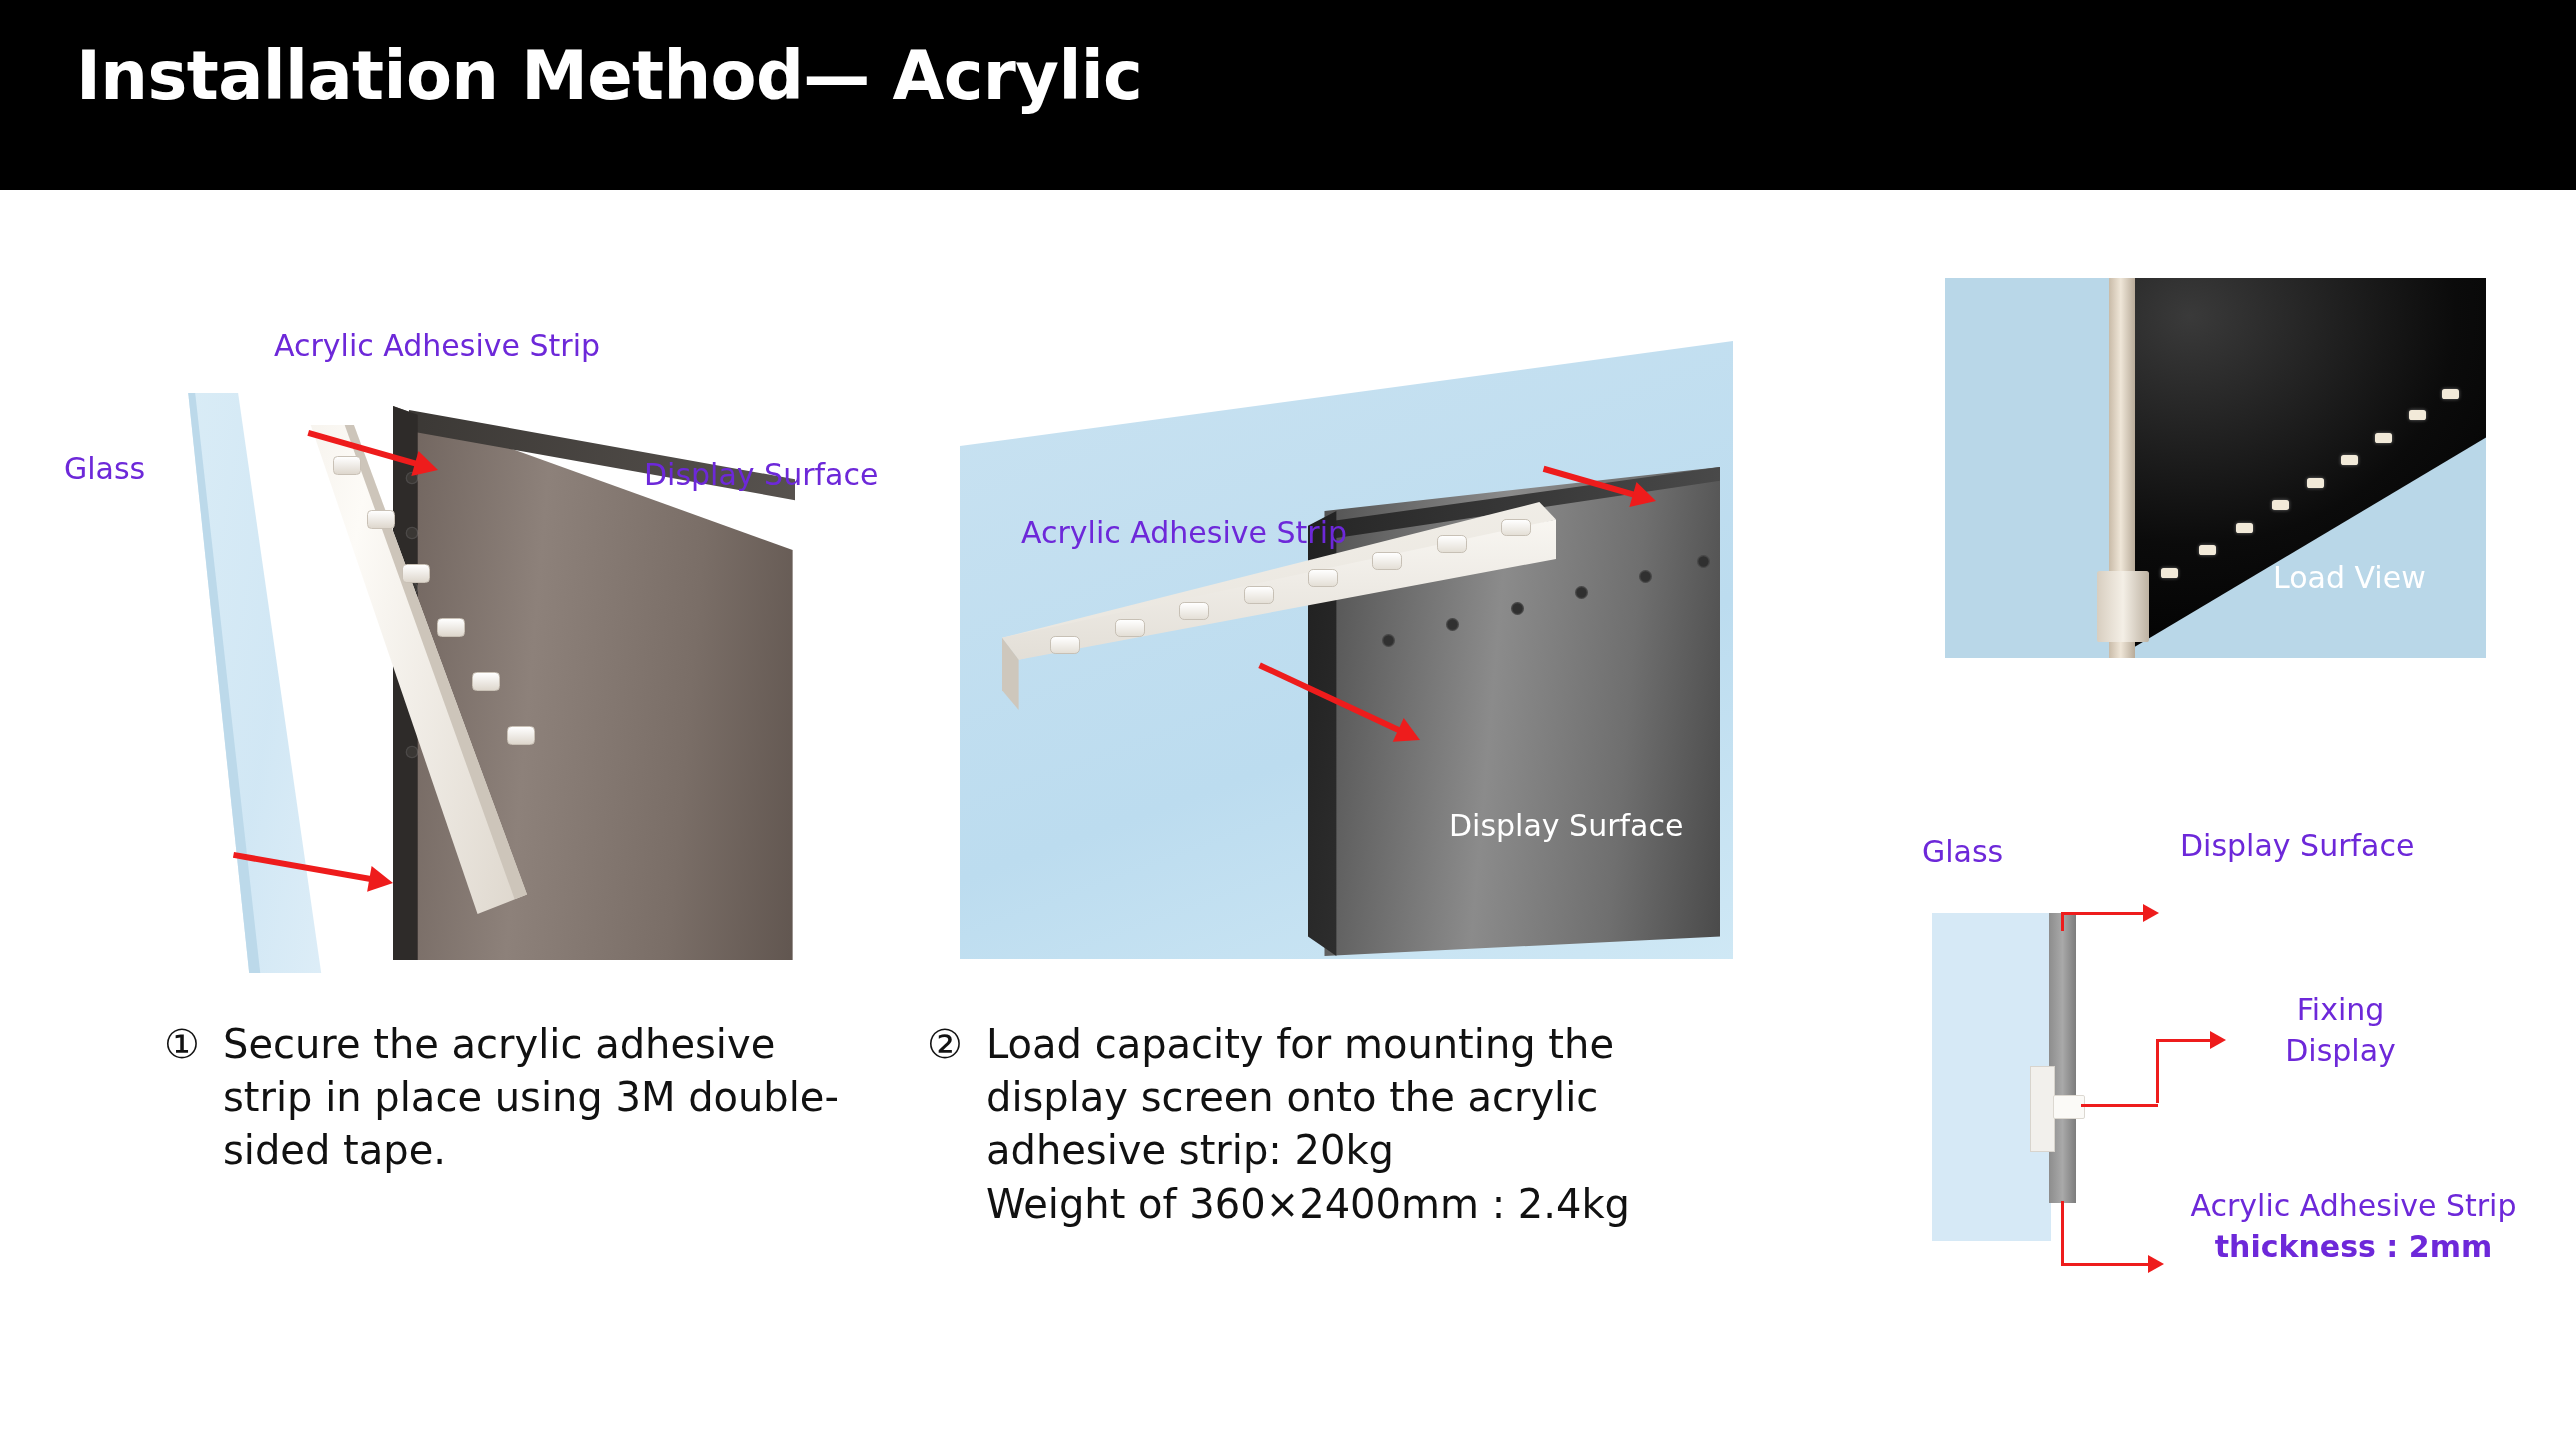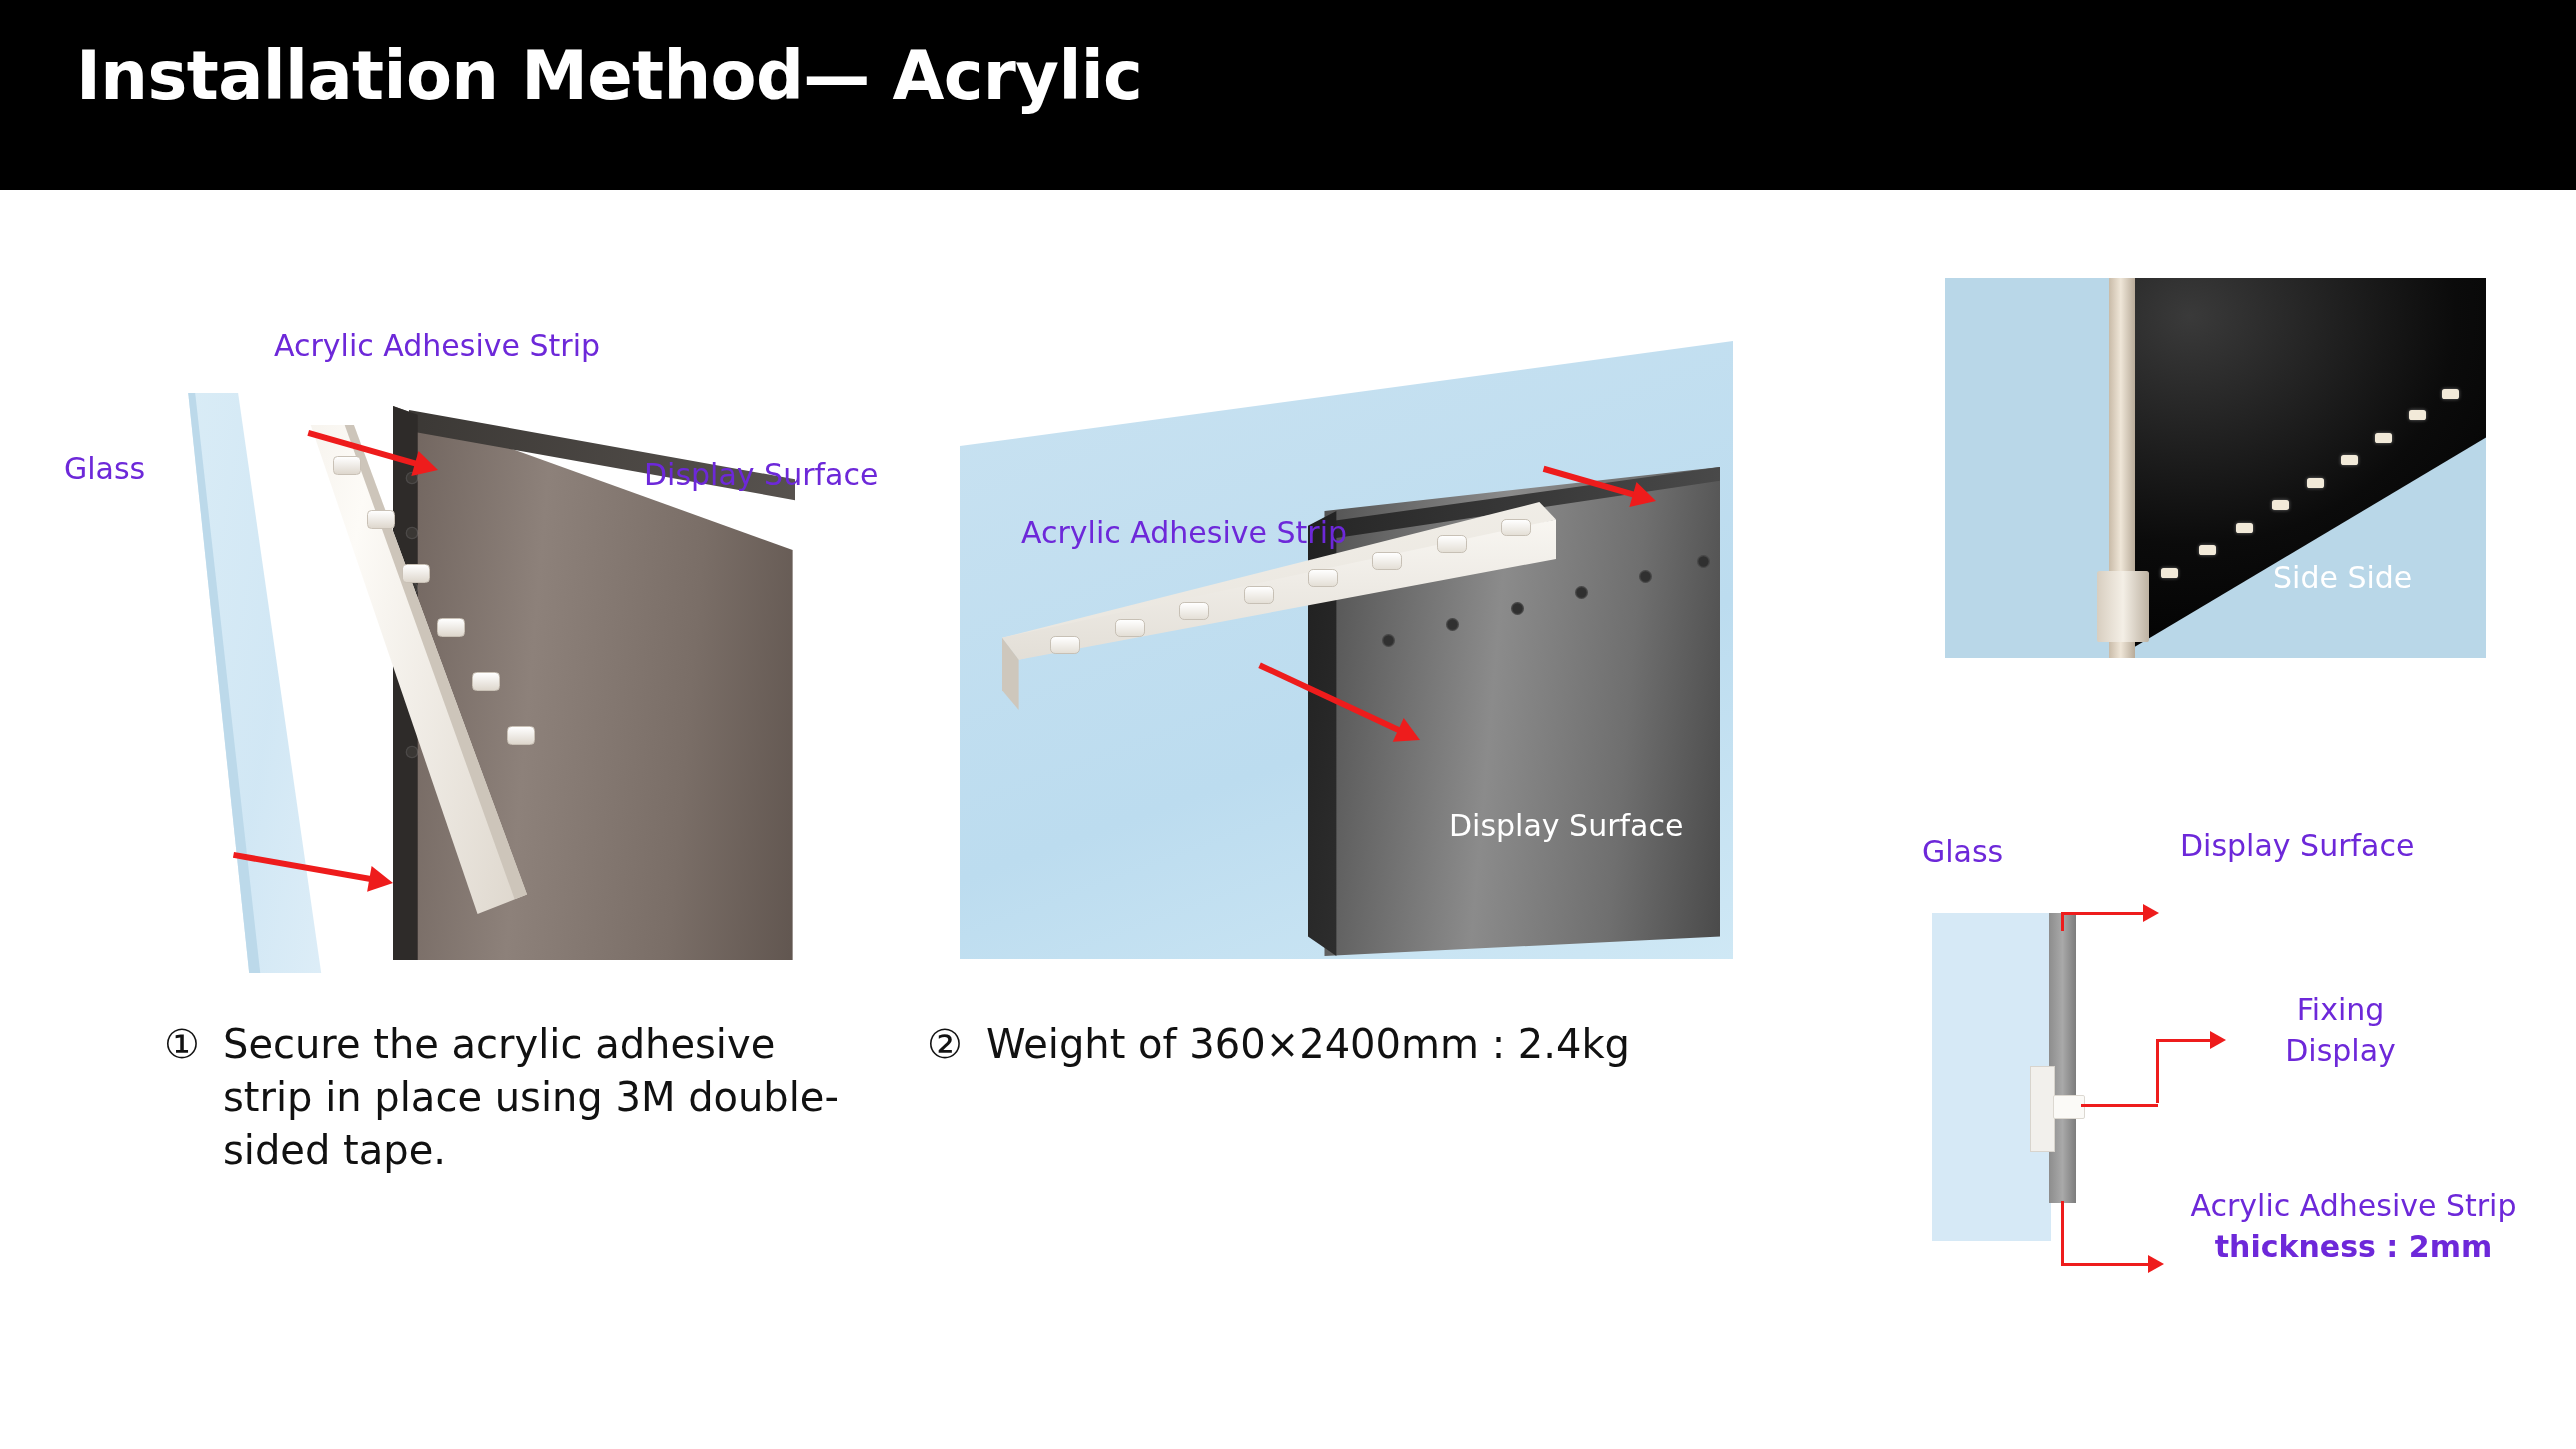--- a/index.html
+++ b/index.html
@@ -466,21 +466,21 @@
   <div class="sv-stud" style="left:216px; top:290px;"></div>
   <div class="sv-stud" style="left:254px; top:267px;"></div>
   <div class="sv-stud" style="left:291px; top:245px;"></div>
   <div class="sv-stud" style="left:327px; top:222px;"></div>
   <div class="sv-stud" style="left:362px; top:200px;"></div>
   <div class="sv-stud" style="left:396px; top:177px;"></div>
   <div class="sv-stud" style="left:430px; top:155px;"></div>
   <div class="sv-stud" style="left:464px; top:132px;"></div>
   <div class="sv-stud" style="left:497px; top:111px;"></div>
 </div>
-<div class="lbl white" style="left:2273px; top:560px;">Side Side</div>
+<div class="lbl white" style="left:2273px; top:560px;">Load View</div>
 
 <div class="xsec">
   <div class="xs-glass"></div>
   <div class="xs-display"></div>
   <div class="xs-fix"></div>
   <div class="xs-fix-nub"></div>
 
   <div class="leader leader-v" style="left:155px; top:39px; height:19.3px;"></div>
   <div class="leader leader-h" style="left:155px; top:39px; width:84px;"></div>
   <div class="leader-head" style="left:237px; top:31px;"></div>
@@ -502,15 +502,16 @@
 <div class="lbl center" style="left:2183px; top:1188px; width:341px;">Acrylic Adhesive Strip</div>
 <div class="lbl center" style="left:2183px; top:1229px; width:341px;font-weight:bold;">thickness : 2mm</div>
 
 <div class="caption" style="left:164px; top:1018px; width:702px;">
   <span class="num">①</span>
   <span class="txt">Secure the acrylic adhesive strip in place using 3M double-sided tape.</span>
 </div>
 
 <div class="caption" style="left:927px; top:1018px; width:818px;">
   <span class="num">②</span>
+  <span class="txt">Load capacity for mounting the display screen onto the acrylic adhesive strip: 20kg</span>
   <span class="txt">Weight of 360×2400mm : 2.4kg</span>
 </div>
 
 
 </body></html>

